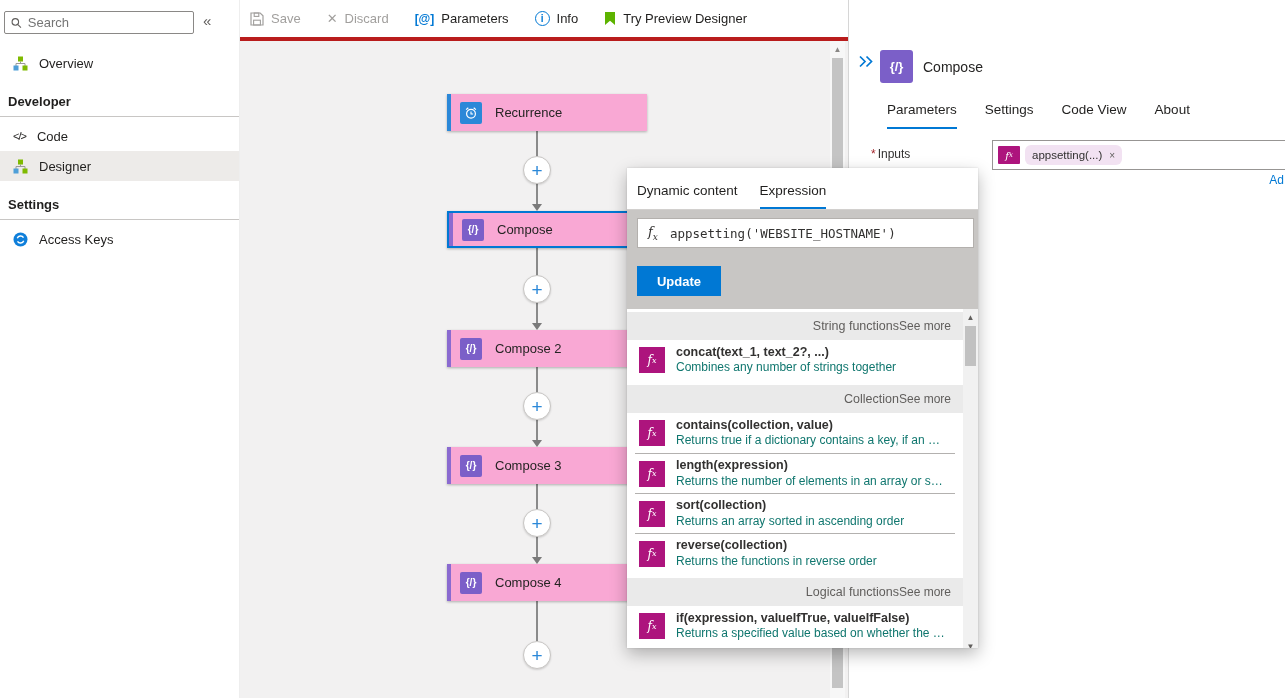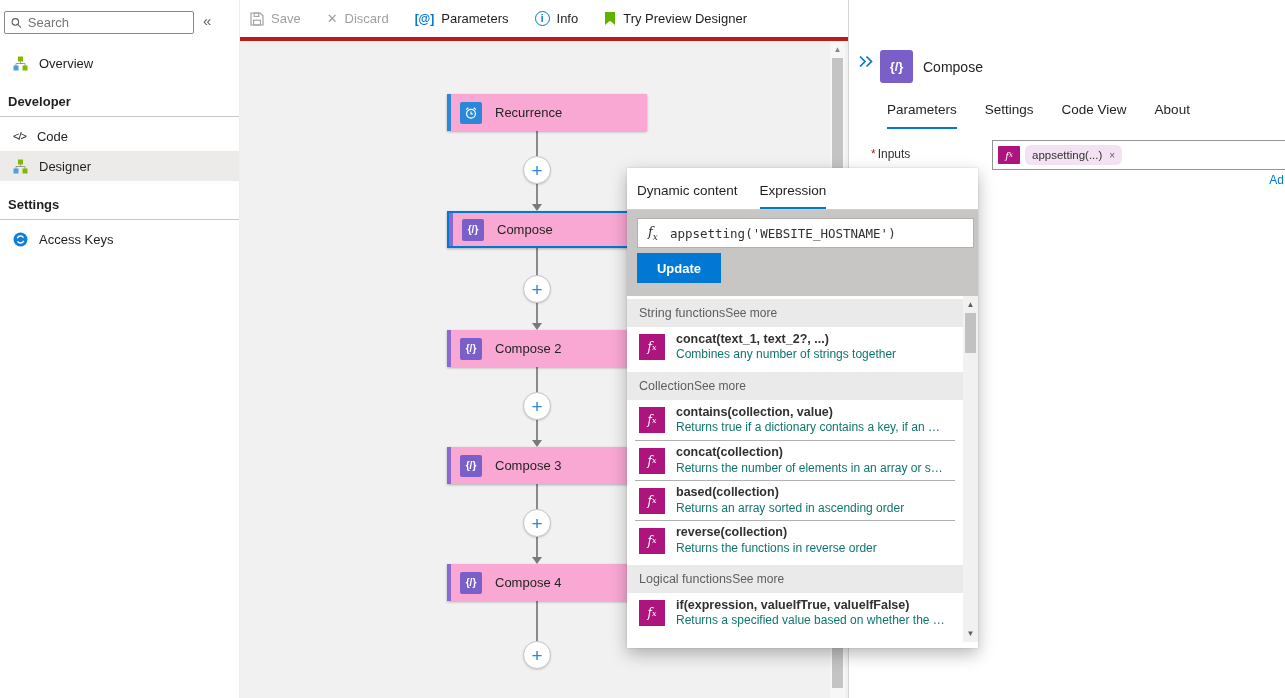--- a/index.html
+++ b/index.html
@@ -46,24 +46,24 @@
   
   #popup { left:627px; top:168px; width:351px; height:480px; background:#fff; z-index:10; box-shadow:0 6px 16px rgba(0,0,0,.28), 0 0 2px rgba(0,0,0,.14); overflow:hidden; }
   .p-tabs { display:flex; gap:22px; padding:0 10px; height:42px; align-items:flex-end; border-bottom:1px solid #d2d0ce; }
   .p-tab { font-size:13.5px; padding-bottom:9px; cursor:pointer; color:#201f1e; border-bottom:2px solid transparent; }
   .p-tab.active { border-bottom:2px solid #0078d4; }
   .p-gray { background:#c8c6c4; padding:8px 4px 13px 10px; }
   .fx-input { background:#fff; height:30px; display:flex; align-items:center; gap:12px; padding:0 10px; border:1px solid #b3b0ad; }
   .fx-glyph { font-family:"DejaVu Serif", serif; font-style:italic; font-size:13px; color:#323130; }
   .fx-glyph sub { font-size:9px; }
   .fx-code { font-family:"DejaVu Sans Mono", monospace; font-size:12.5px; color:#323130; }
-  .update-btn { margin-top:5px; width:84px; height:30px; background:#0078d4; color:#fff; font-size:13px; font-weight:700; border:none; display:flex; align-items:center; justify-content:center; cursor:pointer; font-family:"Liberation Sans",sans-serif; }
+  .update-btn { margin-top:18px; width:84px; height:30px; background:#0078d4; color:#fff; font-size:13px; font-weight:700; border:none; display:flex; align-items:center; justify-content:center; cursor:pointer; font-family:"Liberation Sans",sans-serif; }
   .fn-list { position:relative; height:346px; overflow:hidden; }
   .fn-content { width:336px; }
-  .fn-header { height:28px; background:#eaeaea; display:flex; align-items:center; justify-content:flex-start; padding:0 12px; margin-top:5px; }
+  .fn-header { height:28px; background:#eaeaea; display:flex; align-items:center; justify-content:flex-end; padding:0 12px; margin-top:5px; }
   .fn-header .h-label { font-size:12.5px; color:#605e5c; }
   .fn-header .see-more { font-size:12px; color:#605e5c; cursor:pointer; }
   .fn { height:40px; margin:0 8px; padding:3px 4px; display:flex; align-items:center; gap:11px; cursor:pointer; background:#fff; }
   .fn + .fn { border-top:1px solid #b3b1af; }
   .fn-icon { width:26px; height:26px; background:#ad147d; color:#fff; display:flex; align-items:center; justify-content:center; flex:0 0 auto; font-family:"DejaVu Serif",serif; font-style:italic; font-size:12px; }
   .fn-icon sub { font-size:8px; }
   .fn-name { font-size:12.5px; font-weight:700; color:#323130; line-height:1.25; white-space:nowrap; }
   .fn-desc { font-size:12px; color:#0f766e; line-height:1.25; white-space:nowrap; overflow:hidden; text-overflow:ellipsis; max-width:270px; }
   .p-scroll { position:absolute; right:0; top:0; width:15px; height:346px; background:#f1f1f1; }
   .p-scroll .up { position:absolute; top:4px; width:15px; text-align:center; font-size:8px; color:#605e5c; }
@@ -315,31 +315,31 @@
               <div class="fn-name">contains(collection, value)</div>
           <div class="fn-desc">Returns true if a dictionary contains a key, if an array con...</div>
             </span>
         </div>
         <div class="fn">
           <span class="fn-icon">
               <i>f</i>
               <sub>x</sub>
             </span>
           <span>
-              <div class="fn-name">concat(collection)</div>
+              <div class="fn-name">length(expression)</div>
           <div class="fn-desc">Returns the number of elements in an array or string</div>
             </span>
         </div>
         <div class="fn">
           <span class="fn-icon">
               <i>f</i>
               <sub>x</sub>
             </span>
           <span>
-              <div class="fn-name">based(collection)</div>
+              <div class="fn-name">sort(collection)</div>
           <div class="fn-desc">Returns an array sorted in ascending order</div>
             </span>
         </div>
         <div class="fn">
           <span class="fn-icon">
               <i>f</i>
               <sub>x</sub>
             </span>
           <span>
               <div class="fn-name">reverse(collection)</div>

